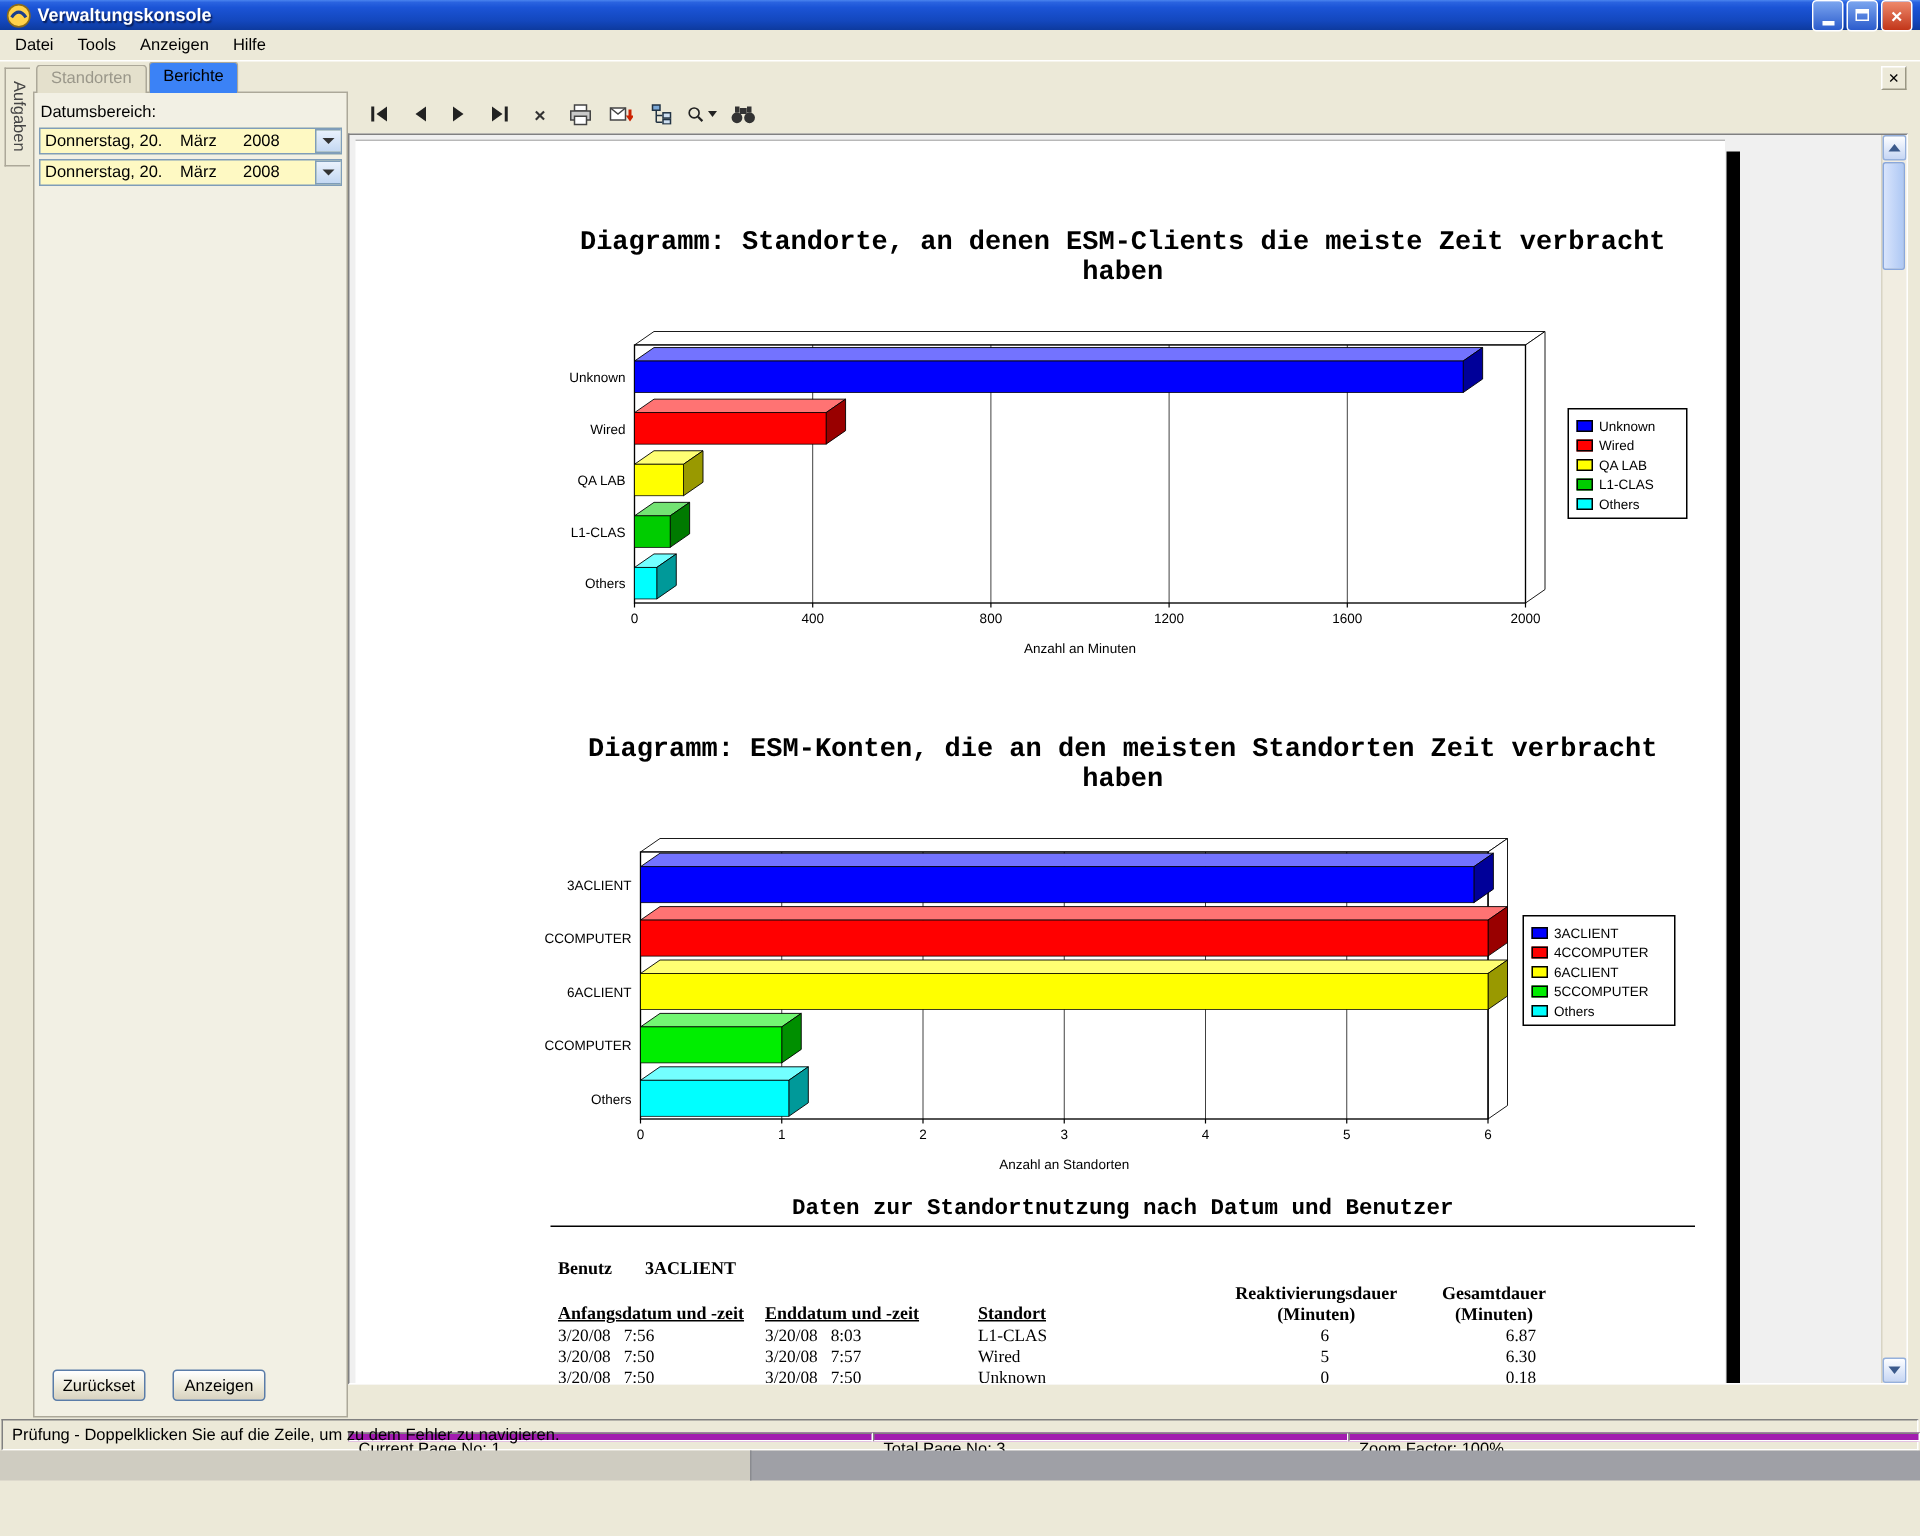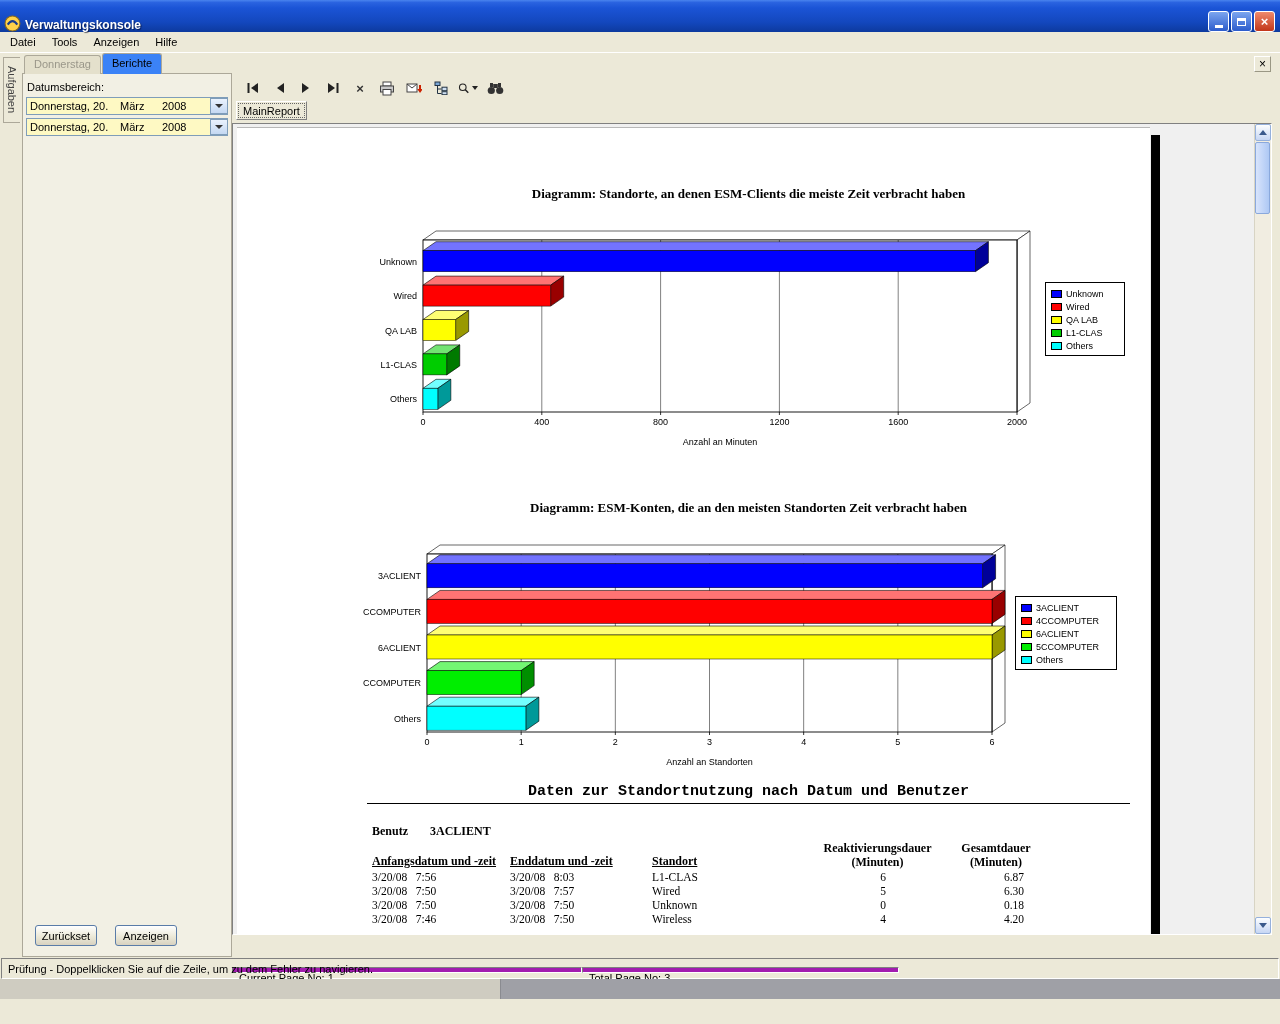--- a/index.html
+++ b/index.html
@@ -1,20 +1,20 @@
 <!DOCTYPE html>
 <html><head>
 <meta charset="utf-8">
 <style>
   * { margin:0; padding:0; box-sizing:border-box; }
   html,body { width:1280px; height:1024px; overflow:hidden; }
   body { font-family:"Liberation Sans", sans-serif; background:#ece9d8; position:relative; font-size:11px; color:#000; }
 
   
-  .titlebar { height:32px; display:flex; align-items:flex-end; padding:0 5px 0 4px;
+  .titlebar { height:20px; display:flex; align-items:center; padding:0 5px 0 4px;
     background:linear-gradient(to bottom,#4a84ee 0%,#2a63e0 8%,#1b54d6 25%,#1347bd 70%,#0d3a9e 100%); }
   .app-icon { width:17px; height:17px; flex:none; }
   .tb-title { flex:1; color:#fff; font-weight:bold; font-size:12px; margin-left:4px;
     text-shadow:1px 1px 1px rgba(0,0,20,.6); }
   .tb-btn { width:21px; height:21px; margin-left:2px; border:1px solid #fff; border-radius:3px;
     display:flex; align-items:center; justify-content:center; color:#fff; }
   .tb-btn.minmax { background:linear-gradient(#7ba5ef,#2c5ccc); }
   .tb-btn.close { background:linear-gradient(#ee8a6c,#c2361a); font-size:13px; font-weight:bold; line-height:1; }
   .glyph-min { width:8px; height:3px; background:#fff; margin-top:10px; }
   .glyph-max { width:9px; height:8px; border:1px solid #fff; border-top-width:3px; }
@@ -92,22 +92,22 @@
     font-size:11px; padding:4px 0 0 6px;margin-top:32px; }
   .vs-p1 { width:350px; } .vs-p2 { width:317px; } .vs-p3 { flex:1; }
 
   .message-bar { height:21px; margin:1px 1px 0; border:1px solid; border-color:#808080 #fff #fff #808080;
     display:flex; align-items:center; padding-left:6px; background:#ece9d8; }
   .bottom-strip { height:20px; display:flex; }
   .bs-left { width:500px; background:#cfccc1; }
   .bs-right { flex:1; background:#9fa0a6; border-left:1px solid #8a8b90; }
 
   
-  .chart-title { font-weight:bold; font-size:13px; text-align:center; margin:0 20px 0 130px;
-    font-family:Liberation Serif, serif; }
+  .chart-title { font-weight:bold; font-size:18px; text-align:center; margin:0 20px 0 130px;
+    font-family:Liberation Mono, monospace; }
   .ct1 { padding-top:58px; }
   .ct2 { margin-top:44px; }
   .chart-block { position:relative; margin-top:22px; }
   .cb1 { height:232px; } .cb2 { height:237px; }
   .legend { position:absolute; background:#fff; border:1px solid #000; padding:4px 4px 3px 5px; }
   .lg-row { display:flex; align-items:center; gap:4px; height:13px; }
   .lg-chip { width:11px; height:8px; border:1px solid #000; flex:none; }
   .lg-label { font-size:9px; font-family:"Liberation Sans",sans-serif; }
 
   .section-title { font-weight:bold; font-size:15px; text-align:center; margin:8px 20px 0 130px;
@@ -157,21 +157,21 @@
   <div class="main">
 
     <div class="left-strip">
       <div class="vtab">
         <span>Aufgaben</span>
       </div>
     </div>
 
     <div class="sidebar">
       <div class="side-tabs">
-        <div class="side-tab disabled">Donnerstag</div>
+        <div class="side-tab disabled">Standorten</div>
         <div class="side-tab active">Berichte</div>
       </div>
       <div class="side-panel">
         <div class="dr-label">Datumsbereich:</div>
 
         <div class="datefield">
           <span class="df-weekday">Donnerstag, 20.</span>
           <span class="df-month">März</span>
           <span class="df-year">2008</span>
           <span class="df-btn">
@@ -261,23 +261,20 @@
           <svg width="17" height="14" viewBox="0 0 17 14">
             <rect x="6.2" y="3" width="4.6" height="4" fill="#333"></rect>
             <circle cx="4.3" cy="9.5" r="3.6" fill="#333"></circle>
             <circle cx="12.7" cy="9.5" r="3.6" fill="#333"></circle>
             <rect x="3" y="2" width="3" height="4" fill="#333"></rect>
             <rect x="11" y="2" width="3" height="4" fill="#333"></rect>
           </svg>
         </div>
       </div>
 
-      <div class="report-tabrow">
-        <span class="report-tab">MainReport</span>
-      </div>
 
       <div class="viewer-wrap">
         <div class="page-area">
           <div class="report-page">
 
             <div class="chart-title ct1">Diagramm:  Standorte, an denen ESM-Clients die meiste Zeit verbracht haben</div>
             <div class="chart-block cb1">
               <div><svg xmlns="http://www.w3.org/2000/svg" width="830" height="232">
                     <polygon points="186,16 199,7 793,7 780,16" fill="#ffffff" stroke="#000" stroke-width="0.6"></polygon>
                     <polygon points="780,16 793,7 793,179 780,188" fill="#ffffff" stroke="#000" stroke-width="0.6"></polygon>
@@ -486,20 +483,21 @@
           </div>
           <div class="sb-btn">
               <span class="sb-down"></span>
             </div>
         </div>
       </div>
 
       <div class="viewer-status">
         <div class="vs-panel vs-p1">Current Page No: 1</div>
         <div class="vs-panel vs-p2">Total Page No: 3</div>
+        <div class="vs-panel vs-p3">Zoom Factor: 100%</div>
       </div>
     </div>
   </div>
 
   <div class="message-bar">
     <span>Prüfung - Doppelklicken Sie auf die Zeile, um zu dem Fehler zu navigieren.</span>
   </div>
 
   <div class="bottom-strip">
     <div class="bs-left"></div>

